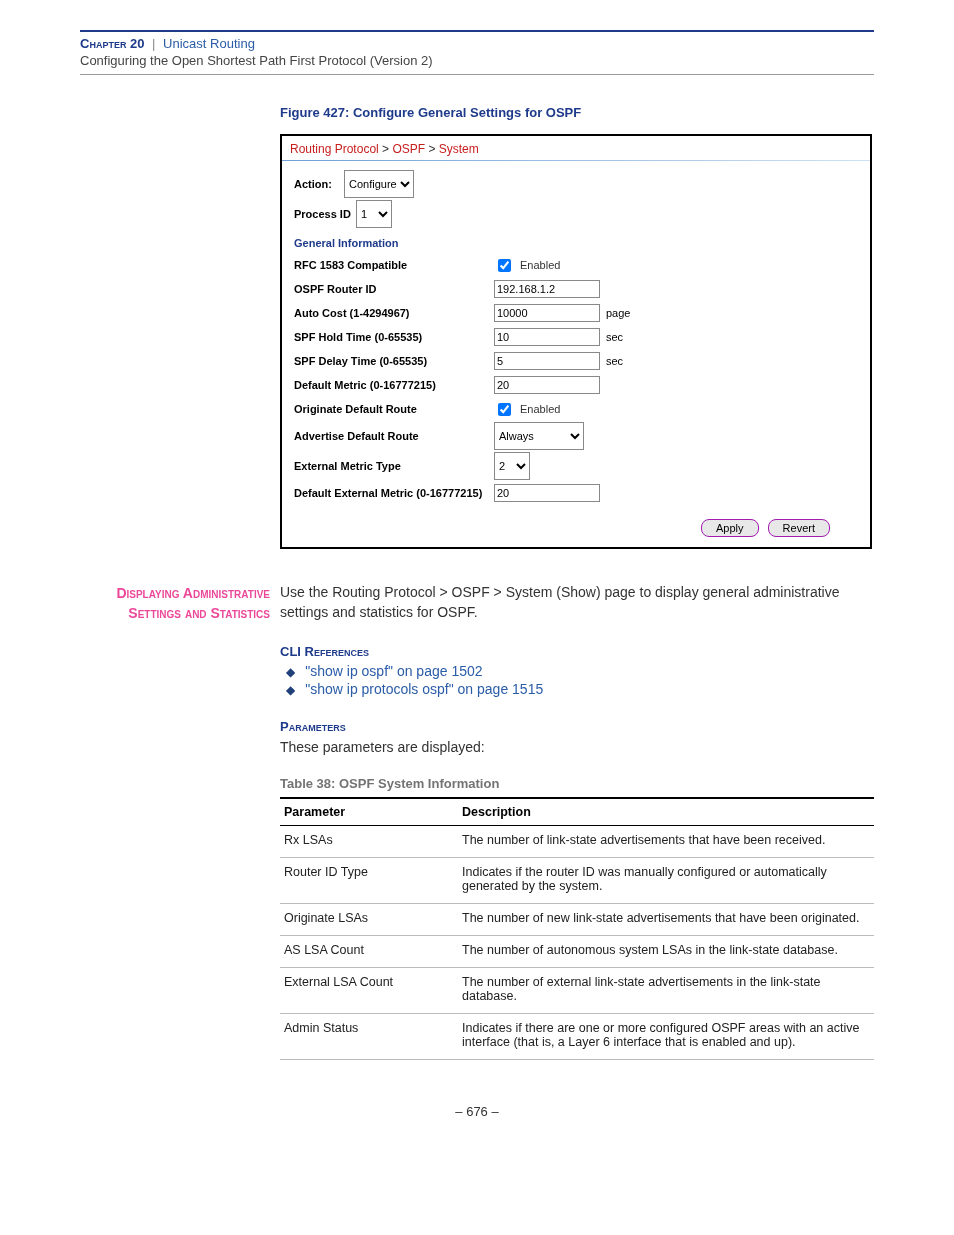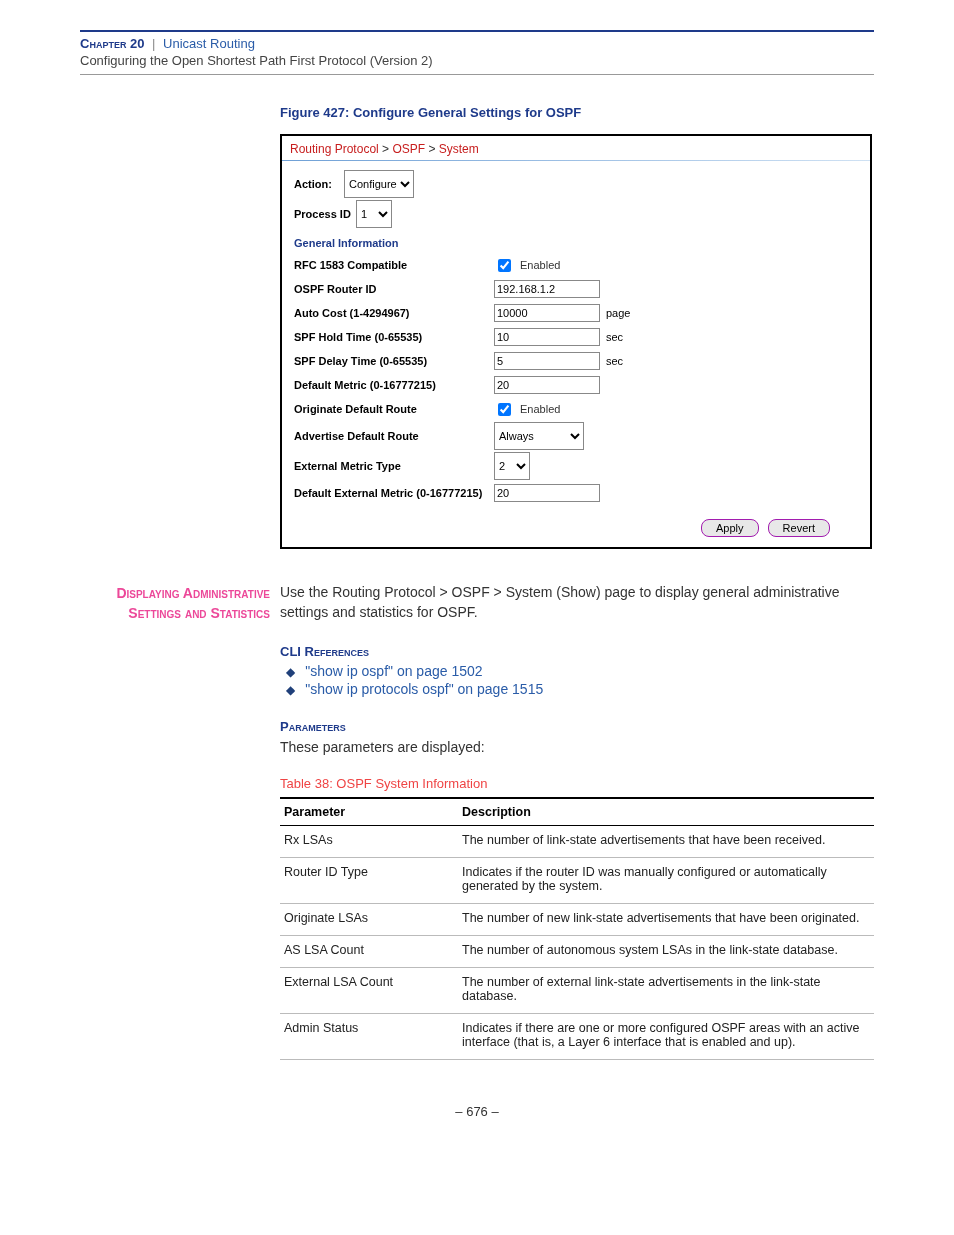--- a/index.html
+++ b/index.html
@@ -82,21 +82,21 @@
   .para { font-size: 14px; color:#333; line-height:1.4; }
 
   .cli-head, .param-head {
     color:#1e3a8a; font-variant:small-caps; font-weight:bold; font-size:13px;
     margin: 22px 0 4px 0;
   }
   ul.diamond { list-style:none; padding:0; margin:0 0 0 6px; }
   ul.diamond li::before { content:"◆"; color:#20407a; margin-right:10px; font-size:12px; }
   ul.diamond li { font-size:14px; color:#2a5ca8; margin:2px 0; }
 
-  .table-caption { color:#ef4444; font-weight:normal; font-size:13px; margin:18px 0 6px 0; }
+  .table-caption { color:#737373; font-weight:bold; font-size:13px; margin:18px 0 6px 0; }
   table.ospf { width:100%; border-collapse:collapse; font-size:12.5px; }
   table.ospf th {
     text-align:left; font-weight:bold; color:#000;
     border-top:2px solid #000; border-bottom:1px solid #000;
     padding:6px 4px;
   }
   table.ospf td {
     border-bottom:1px solid #bbb;
     padding:7px 4px 10px 4px;
     vertical-align:top;

